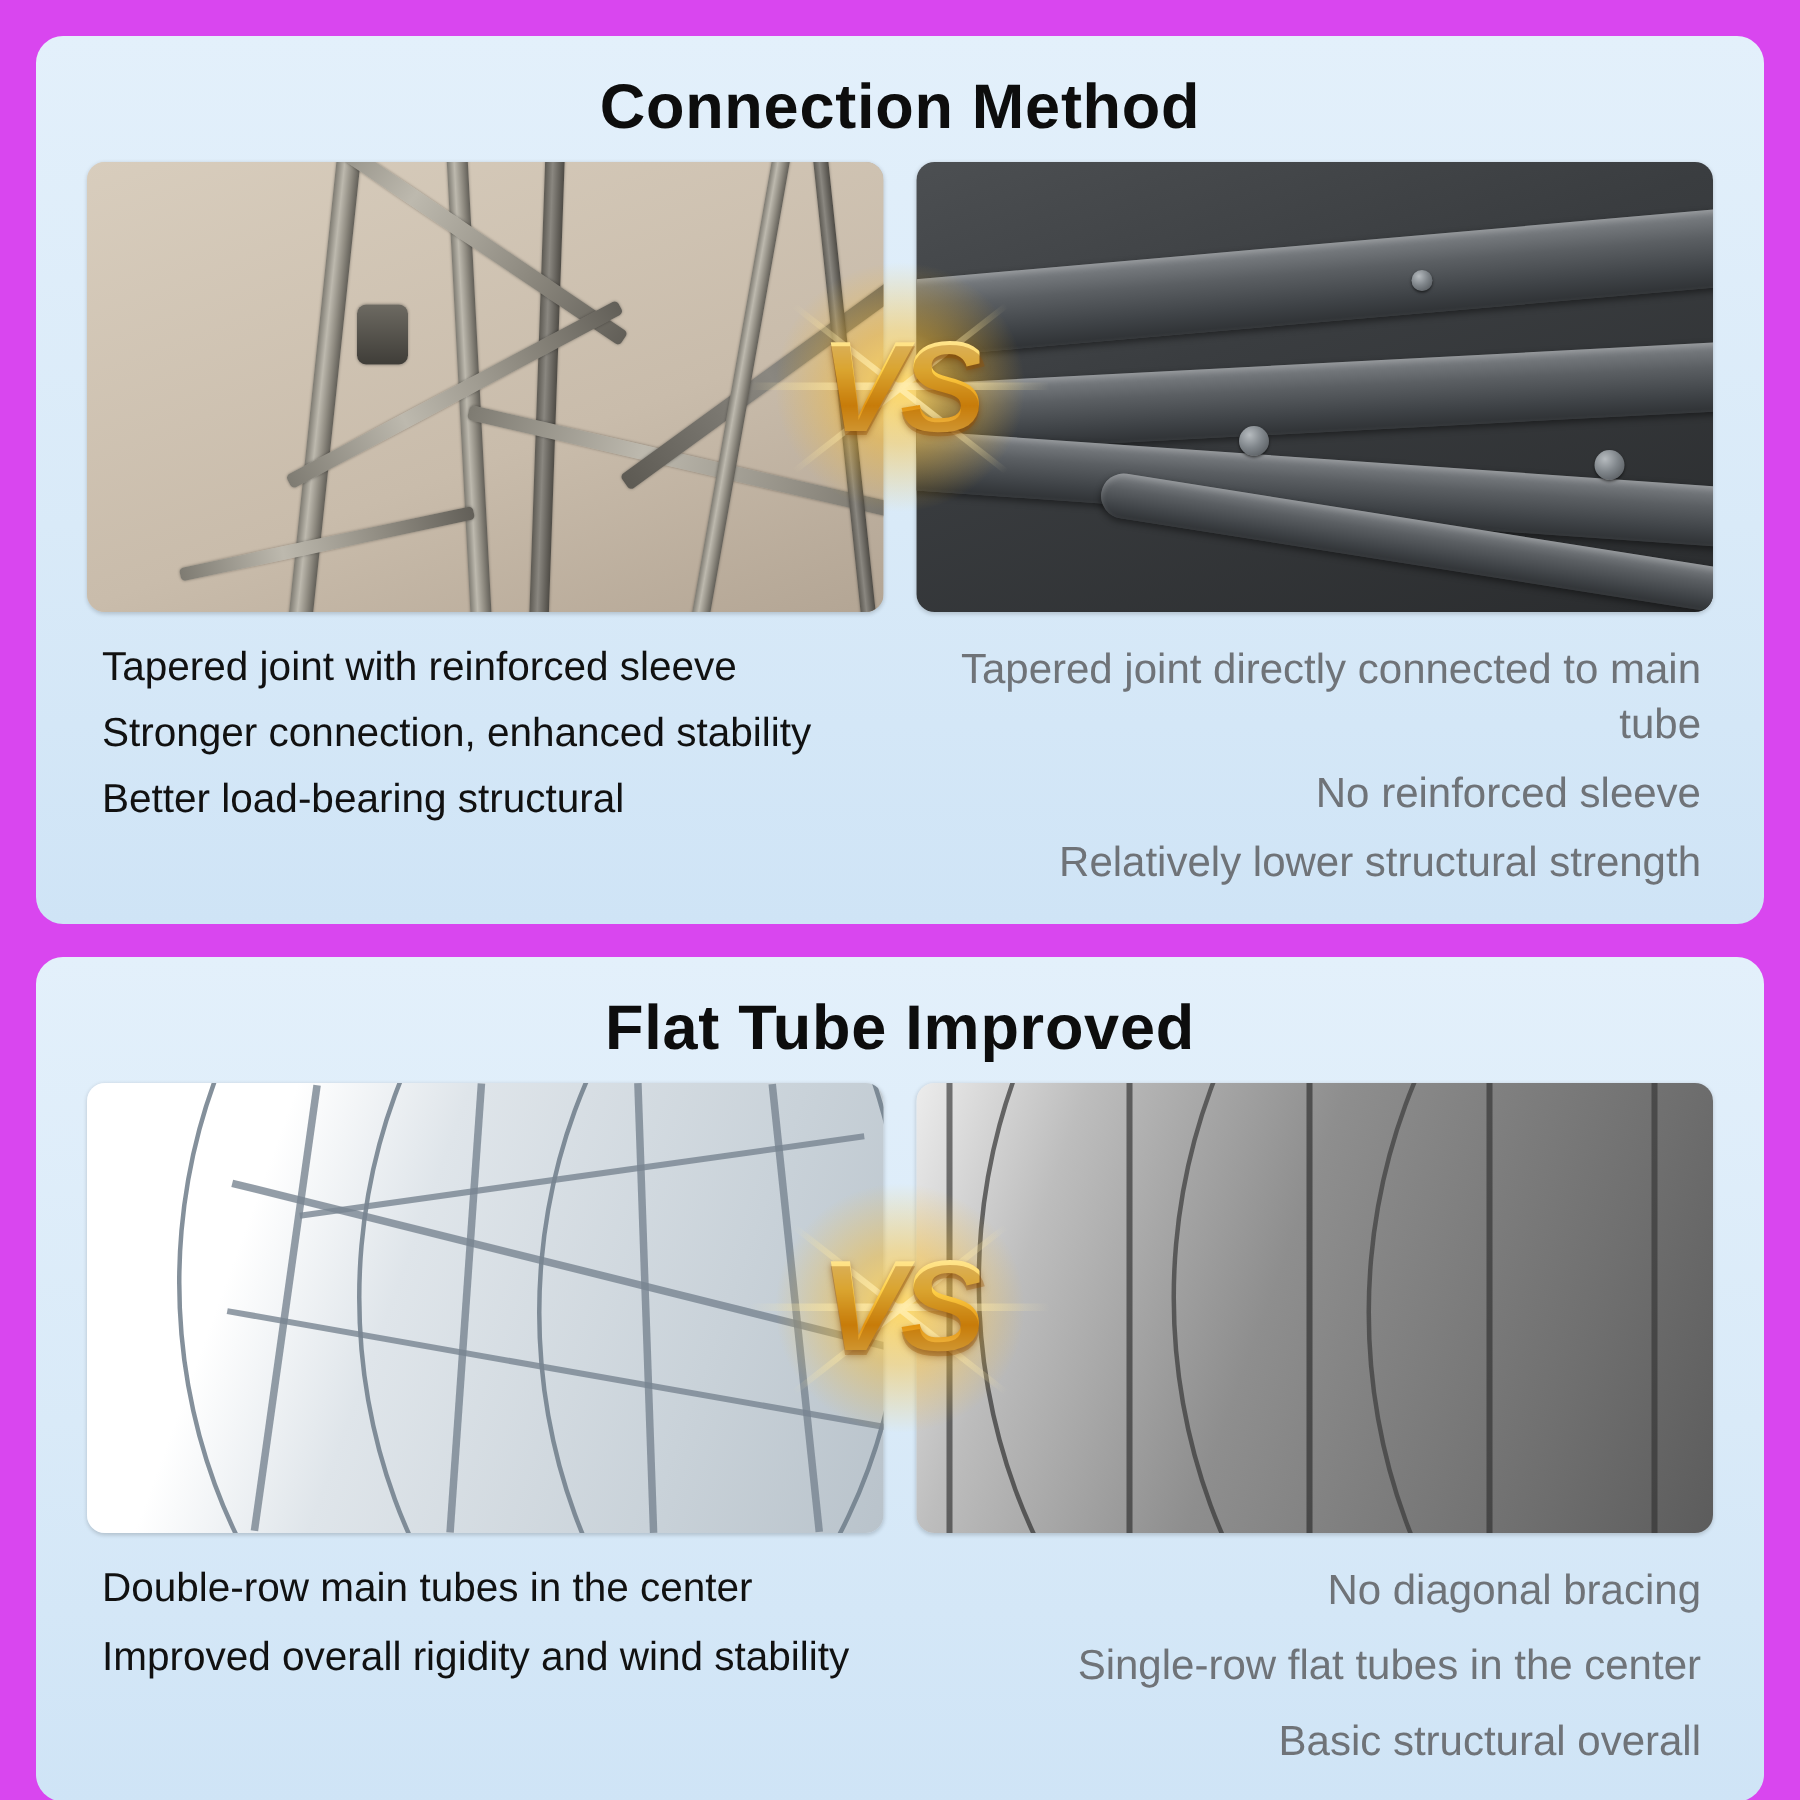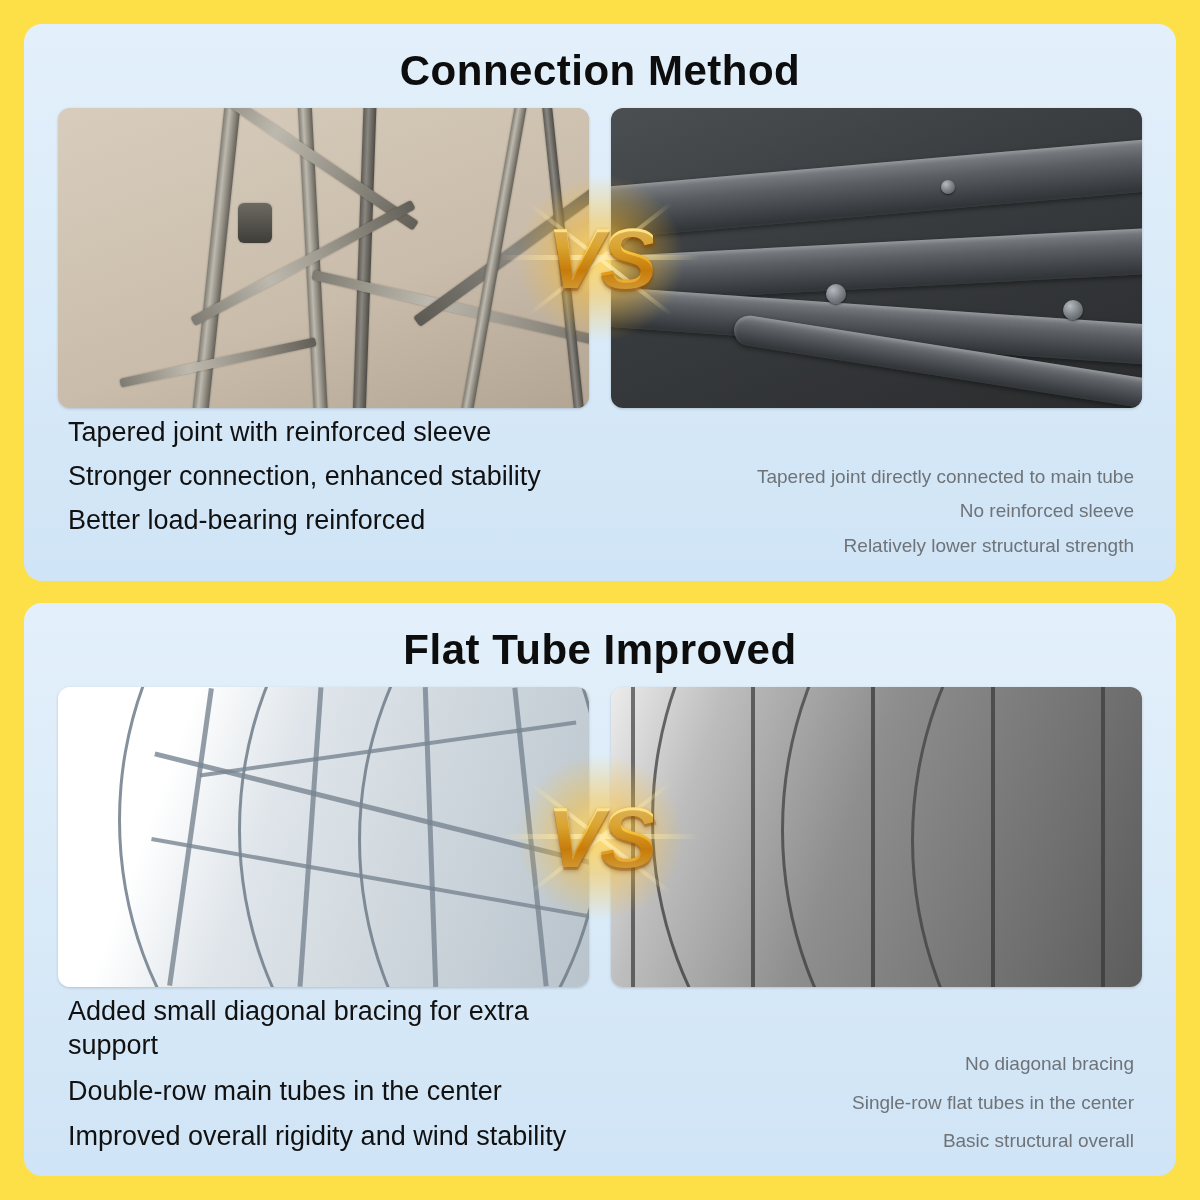--- a/index.html
+++ b/index.html
@@ -10,21 +10,21 @@
   body {
     width: 1200px;
     height: 1200px;
     font-family: "Liberation Sans", sans-serif;
     overflow: hidden;
   }
   .page {
     width: 1200px;
     height: 1200px;
     position: relative;
-    background: #fde047;
+    background: #d946ef;
     box-sizing: border-box;
     padding: 24px 24px;
     display: flex;
     flex-direction: column;
     gap: 22px;
   }
   .panel {
     position: relative;
     background: linear-gradient(180deg, #e3f0fb 0%, #d9eaf8 55%, #cfe4f6 100%);
     border-radius: 18px;
@@ -155,21 +155,21 @@
     background-clip: text;
     color: transparent;
     text-shadow: 0 3px 0 rgba(150,80,0,0.35);
     filter: drop-shadow(0 2px 2px rgba(120,60,0,0.55));
   }
 
   
   .text-row {
     display: flex;
     justify-content: space-between;
-    margin-top: 8px;
+    margin-top: 20px;
     flex: 1 1 auto;
   }
   .col-left, .col-right {
     width: 560px;
     display: flex;
     flex-direction: column;
     justify-content: flex-start;
     gap: 10px;
   }
   .col-left {
@@ -180,21 +180,21 @@
     text-align: right;
     padding-right: 8px;
     justify-content: flex-end;
   }
   .line-pro {
     font-size: 27px;
     color: #111111;
     line-height: 1.25;
   }
   .line-con {
-    font-size: 19px;
+    font-size: 28px;
     color: #6f7378;
     line-height: 1.3;
   }
   .panel-2 .col-right { gap: 14px; }
   .panel-2 .col-left { gap: 12px; }
 </style>
 </head>
 <body>
 
 <div class="page">
@@ -236,21 +236,21 @@
         <div class="vs-spark d1"></div>
         <div class="vs-spark d2"></div>
         <div class="vs-text">VS</div>
       </div>
     </div>
 
     <div class="text-row">
       <div class="col-left">
         <div class="line-pro">Tapered joint with reinforced sleeve</div>
         <div class="line-pro">Stronger connection, enhanced stability</div>
-        <div class="line-pro">Better load-bearing reinforced</div>
+        <div class="line-pro">Better load-bearing structural</div>
       </div>
       <div class="col-right">
         <div class="line-con">Tapered joint directly connected to main tube</div>
         <div class="line-con">No reinforced sleeve</div>
         <div class="line-con">Relatively lower structural strength</div>
       </div>
     </div>
   </section>
 
   <section class="panel panel-2">
@@ -287,21 +287,20 @@
         <div class="vs-glow"></div>
         <div class="vs-spark h"></div>
         <div class="vs-spark d1"></div>
         <div class="vs-spark d2"></div>
         <div class="vs-text">VS</div>
       </div>
     </div>
 
     <div class="text-row">
       <div class="col-left">
-        <div class="line-pro">Added small diagonal bracing for extra support</div>
         <div class="line-pro">Double-row main tubes in the center</div>
         <div class="line-pro">Improved overall rigidity and wind stability</div>
       </div>
       <div class="col-right">
         <div class="line-con">No diagonal bracing</div>
         <div class="line-con">Single-row flat tubes in the center</div>
         <div class="line-con">Basic structural overall</div>
       </div>
     </div>
   </section>

